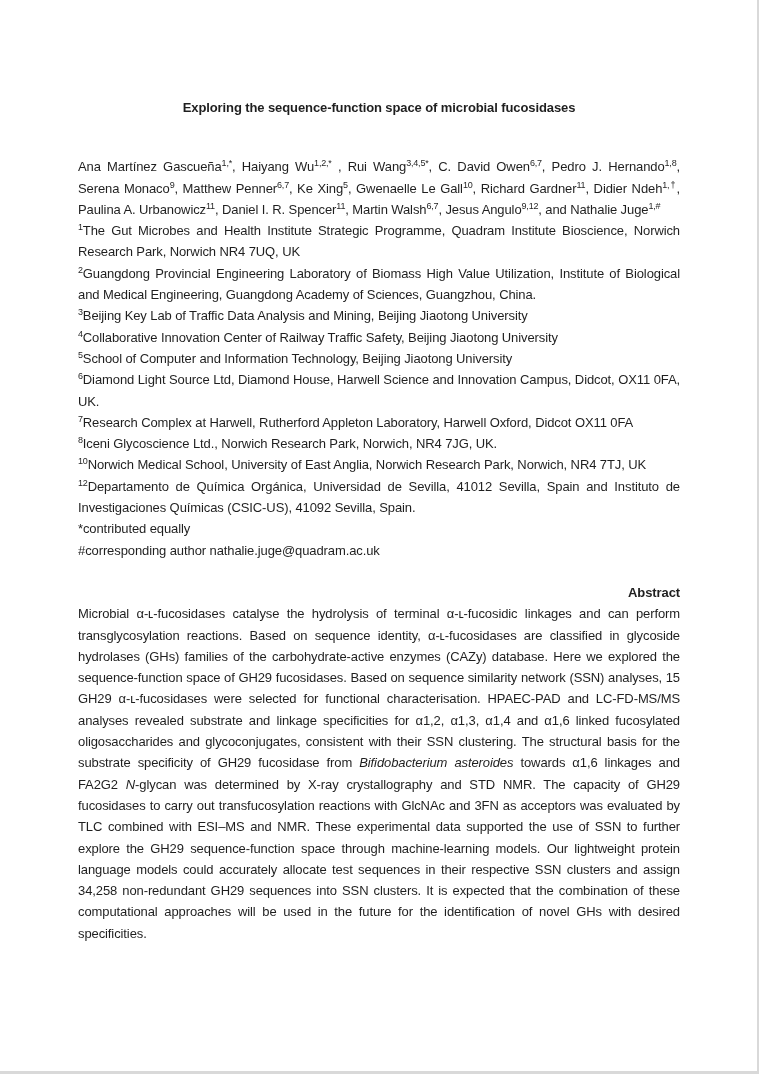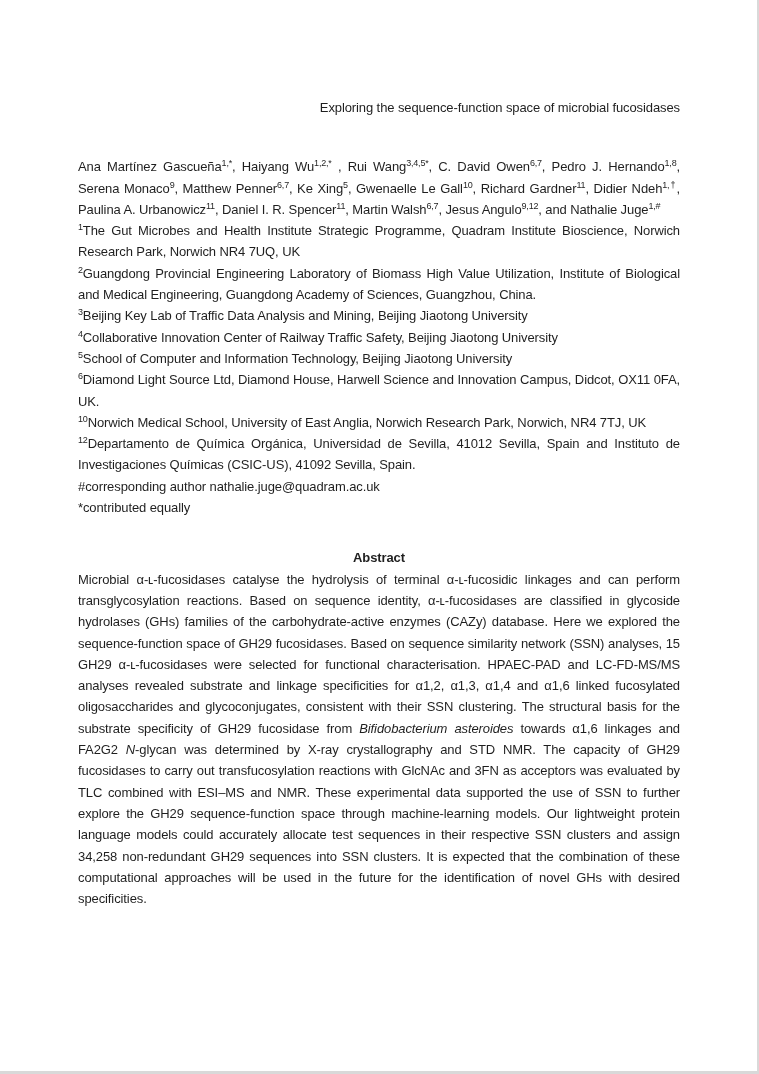--- a/index.html
+++ b/index.html
@@ -22,56 +22,58 @@
   .content {
     box-sizing: border-box;
     padding: 97px 77px 0 78px;
     font-size: 13px;
     line-height: 21.3px;
     letter-spacing: -0.1px;
     text-align: justify;
   }
   p { margin: 0; }
   .title {
-    text-align: right;
-    font-weight: normal;
+    text-align: center;
+    font-weight: bold;
   }
   .authors {
     margin-top: 38px;
   }
   sup {
     font-size: 9px;
     line-height: 0;
     vertical-align: super;
     letter-spacing: -0.2px;
   }
   .abstract-heading {
     font-weight: bold;
-    text-align: center;
-    margin-top: 29px;
+    text-align: right;
+    margin-top: 21px;
   }
   em { font-style: italic; margin-top: 8px; }
 </style>
 </head>
 <body>
 
 <div class="page">
   <div class="content">
     <p class="title">Exploring the sequence-function space of microbial fucosidases</p>
     <p class="authors"><span>Ana Martínez Gascueña</span><sup>1,*</sup><span>, Haiyang Wu</span><sup>1,2,*</sup><span> , Rui Wang</span><sup>3,4,5*</sup><span>, C. David Owen</span><sup>6,7</sup><span>, Pedro J. Hernando</span><sup>1,8</sup><span>, Serena Monaco</span><sup>9</sup><span>, Matthew Penner</span><sup>6,7</sup><span>, Ke Xing</span><sup>5</sup><span>, Gwenaelle Le Gall</span><sup>10</sup><span>, Richard Gardner</span><sup>11</sup><span>, Didier Ndeh</span><sup>1,†</sup><span>, Paulina A. Urbanowicz</span><sup>11</sup><span>, Daniel I. R. Spencer</span><sup>11</sup><span>, Martin Walsh</span><sup>6,7</sup><span>, Jesus Angulo</span><sup>9,12</sup><span>, and Nathalie Juge</span><sup>1,#</sup></p>
     <div>
         <p><sup>1</sup>The Gut Microbes and Health Institute Strategic Programme, Quadram Institute Bioscience, Norwich Research Park, Norwich NR4 7UQ, UK</p>
         <p><sup>2</sup>Guangdong Provincial Engineering Laboratory of Biomass High Value Utilization, Institute of Biological and Medical Engineering, Guangdong Academy of Sciences, Guangzhou, China.</p>
         <p><sup>3</sup>Beijing Key Lab of Traffic Data Analysis and Mining, Beijing Jiaotong University</p>
         <p><sup>4</sup>Collaborative Innovation Center of Railway Traffic Safety, Beijing Jiaotong University</p>
         <p><sup>5</sup>School of Computer and Information Technology, Beijing Jiaotong University</p>
         <p><sup>6</sup>Diamond Light Source Ltd, Diamond House, Harwell Science and Innovation Campus, Didcot, OX11 0FA, UK.</p>
+        <p><sup>7</sup>Research Complex at Harwell, Rutherford Appleton Laboratory, Harwell Oxford, Didcot OX11 0FA</p>
+        <p><sup>8</sup>Iceni Glycoscience Ltd., Norwich Research Park, Norwich, NR4 7JG, UK.</p>
         <p><sup>10</sup>Norwich Medical School, University of East Anglia, Norwich Research Park, Norwich, NR4 7TJ, UK</p>
         <p><sup>12</sup>Departamento de Química Orgánica, Universidad de Sevilla, 41012 Sevilla, Spain and Instituto de Investigaciones Químicas (CSIC-US), 41092 Sevilla, Spain.</p>
       </div>
     <div>
+        <p>*contributed equally</p>
         <p>#corresponding author nathalie.juge@quadram.ac.uk</p>
-        <p>*contributed equally</p>
       </div>
     <p class="abstract-heading">Abstract</p>
     <p class="abstract-body"><span>Microbial α-ʟ-fucosidases catalyse the hydrolysis of terminal α-ʟ-fucosidic linkages and can perform transglycosylation reactions. Based on sequence identity, α-ʟ-fucosidases are classified in glycoside hydrolases (GHs) families of the carbohydrate-active enzymes (CAZy) database. Here we explored the sequence-function space of GH29 fucosidases. Based on sequence similarity network (SSN) analyses, 15 GH29 α-ʟ-fucosidases were selected for functional characterisation. HPAEC-PAD and LC-FD-MS/MS analyses revealed substrate and linkage specificities for α1,2, α1,3, α1,4 and α1,6 linked fucosylated oligosaccharides and glycoconjugates, consistent with their SSN clustering. The structural basis for the substrate specificity of GH29 fucosidase from </span><em>Bifidobacterium asteroides</em><span> towards α1,6 linkages and FA2G2 </span><em>N</em><span>-glycan was determined by X-ray crystallography and STD NMR. The capacity of GH29 fucosidases to carry out transfucosylation reactions with GlcNAc and 3FN as acceptors was evaluated by TLC combined with ESI–MS and NMR. These experimental data supported the use of SSN to further explore the GH29 sequence-function space through machine-learning models. Our lightweight protein language models could accurately allocate test sequences in their respective SSN clusters and assign 34,258 non-redundant GH29 sequences into SSN clusters. It is expected that the combination of these computational approaches will be used in the future for the identification of novel GHs with desired specificities.</span></p>
   </div>
 </div>
 
 </body></html>

